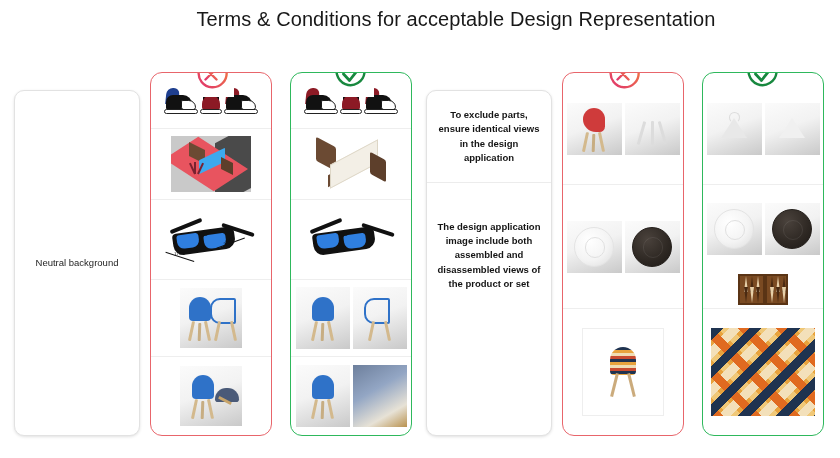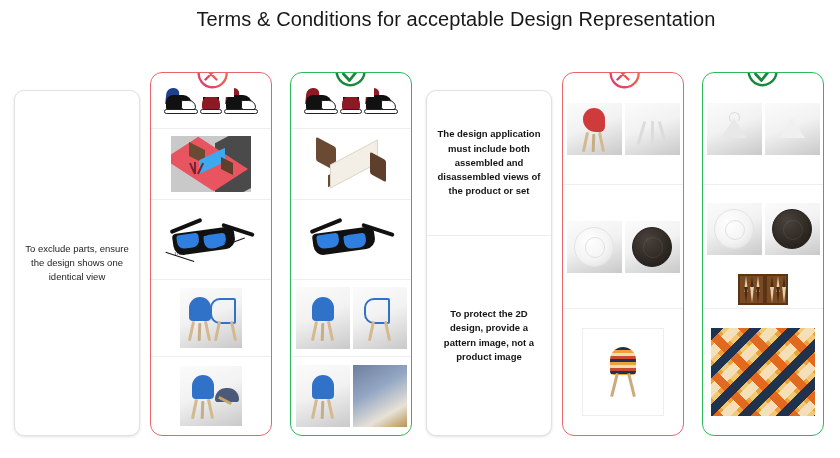--- a/index.html
+++ b/index.html
@@ -177,21 +177,21 @@
   .wchair .hook{position:absolute;left:12px;top:0;width:9px;height:9px;border:1.5px solid #dcdcdc;border-radius:50%;border-bottom-color:transparent;}
 
   svg{display:block;}
 </style>
 </head>
 <body>
 
 <div class="title">Terms &amp; Conditions for acceptable Design Representation</div>
 
 <div class="col label-col">
-  <div class="label-cell">To exclude parts, ensure the design shows one identical view</div>
+  <div class="label-cell">Neutral background</div>
 </div>
 
 <div class="col media-col" style="left:150px;">
   <div class="badge">
     <svg width="40" height="40" viewBox="0 0 40 40">
       <defs>
           <linearGradient id="gx1" x1="0" y1="1" x2="1" y2="0">
         <stop offset="0" stop-color="#e0356e"></stop>
             <stop offset="1" stop-color="#f2803c"></stop>
       </linearGradient>
@@ -368,22 +368,22 @@
             <div class="leg l2"></div>
             <div class="leg l3"></div>
           </div>
       </div>
       <div class="tile" style="width:54px;height:62px;background:linear-gradient(150deg,#6d7f9c 0%,#93a6c4 40%,#e7e2d6 75%,#b9924f 100%);"></div>
     </div>
   </div>
 </div>
 
 <div class="col mid-col">
-  <div class="mid-cell" style="height:145px">The design application must include both assembled and disassembled views of the product or set</div>
-  <div class="mid-cell" style="flex:1">To protect the 2D design, provide a pattern image, not a product image</div>
+  <div class="mid-cell" style="height:92px">To exclude parts, ensure identical views in the design application</div>
+  <div class="mid-cell" style="height:145px">The design application image include both assembled and disassembled views of the product or set</div>
 </div>
 
 <div class="col media-col" style="left:562px;">
   <div class="badge">
     <svg width="40" height="40" viewBox="0 0 40 40">
       <defs>
           <linearGradient id="gx2" x1="0" y1="1" x2="1" y2="0">
         <stop offset="0" stop-color="#e0356e"></stop>
             <stop offset="1" stop-color="#f2803c"></stop>
       </linearGradient>

